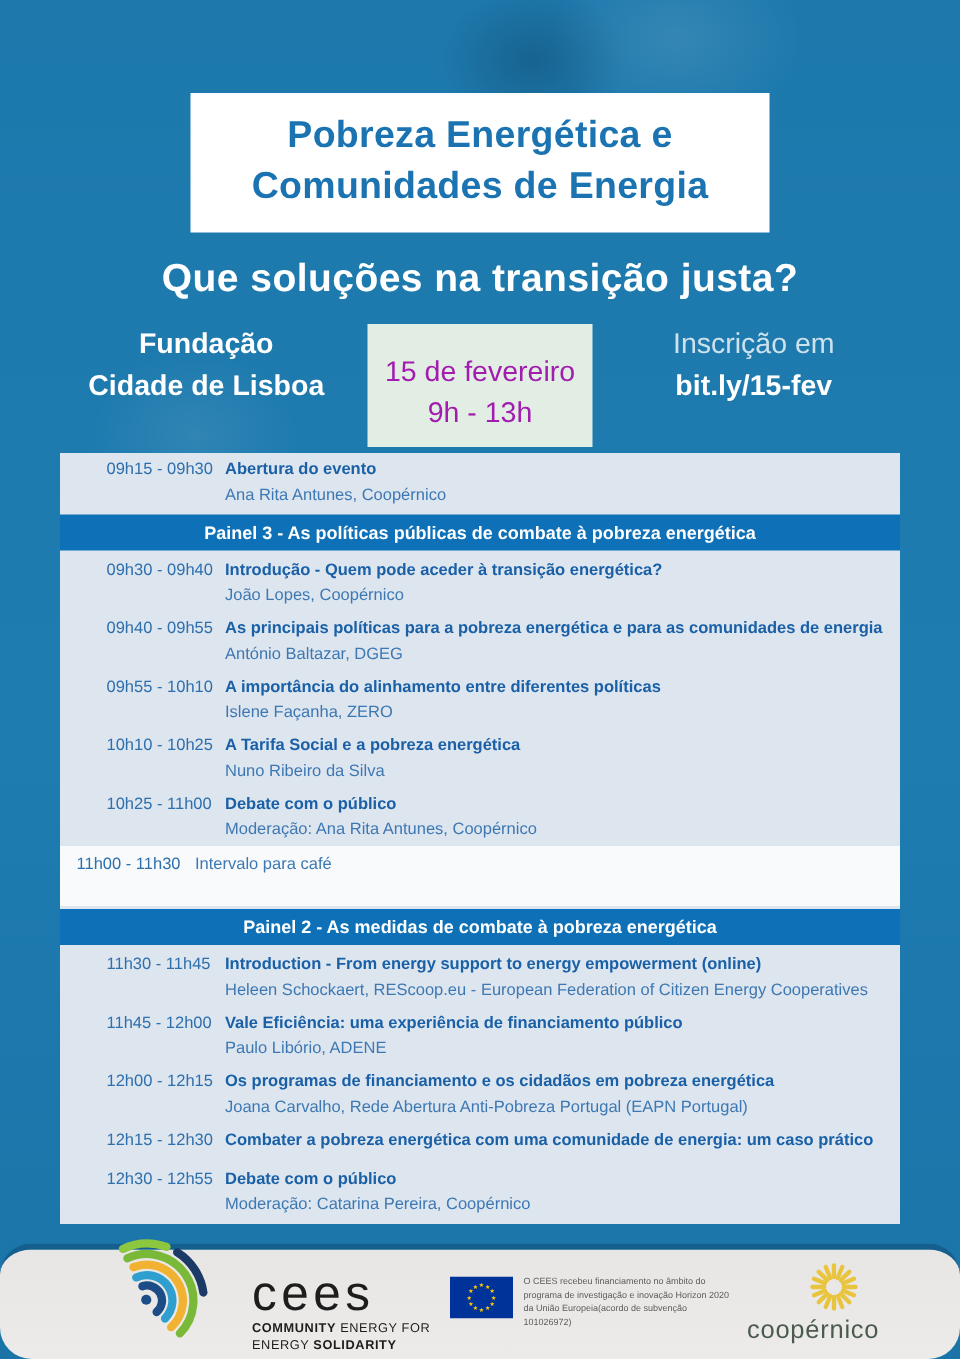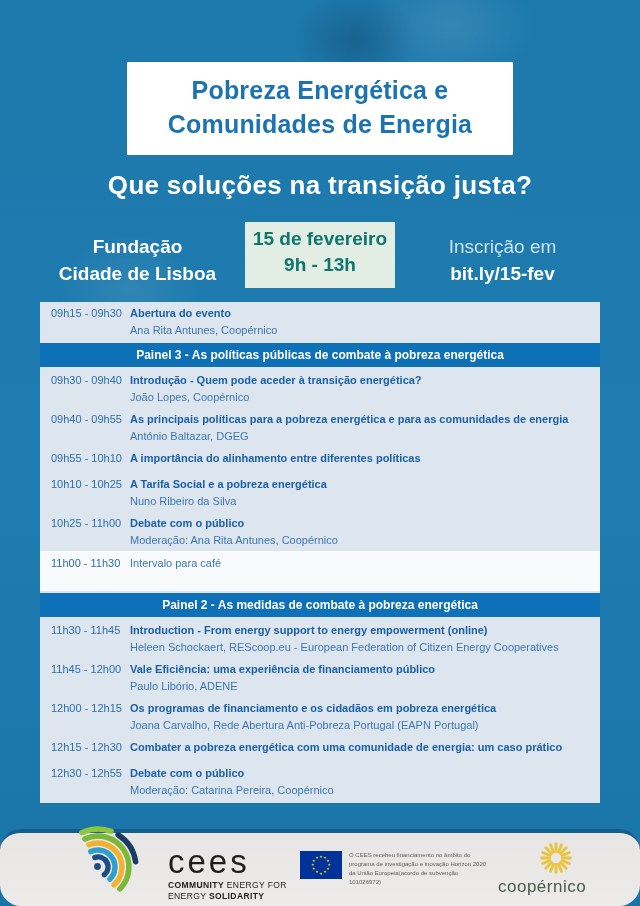--- a/index.html
+++ b/index.html
@@ -20,43 +20,43 @@
   }
   .title-line {
     color:#1b74b1; font-weight:bold; font-size:25px; line-height:1.34;
     letter-spacing:.2px;
   }
   .subtitle {
     margin-top:15px; text-align:center; color:#ffffff; font-weight:bold;
     font-size:26px; letter-spacing:.3px;
   }
   .info-row {
-    margin:15px 40px 0; display:flex; align-items:flex-end; justify-content:space-between;
+    margin:15px 40px 0; display:flex; align-items:flex-start; justify-content:space-between;
     height:72px;
     gap:10px;
   }
   .venue {
     width:195px; text-align:center; color:#ffffff; font-weight:bold;
     font-size:19px; line-height:1.45;
   }
   .date-box {
-    width:150px; background:#e2eee3; text-align:center; padding:4px 4px 9px;
-    color:#0f766e; font-weight:bold; font-size:19px; line-height:1.4;
+    width:150px; background:#e2eee3; text-align:center; padding:20px 4px 9px;
+    color:#a21caf; font-weight:normal; font-size:19px; line-height:1.4;
   }
   .registration { width:195px; text-align:center; font-size:19px; line-height:1.45; }
   .registration .reg-label { color:rgba(255,255,255,.78); font-weight:normal; }
   .registration .reg-link  { color:#ffffff; font-weight:bold; }
   
   .schedule {
     width:560px; margin:14px auto 0; background:#dde5ef; padding-bottom:2px;
   }
   .session { display:flex; padding:5px 6px 4px 0; }
   .session .time {
     flex:0 0 90px; padding-left:11px; font-size:11px; line-height:13px;
-    color:#2e6fad; white-space:nowrap;
+    color:#2e6fad; white-space:nowrap;margin-left:20px;
   }
   .session .body { font-size:11px; line-height:13px; }
   .session .title { font-weight:bold; color:#1a60a7; margin-bottom:4px; }
   .session .speaker { color:#3d78b3; }
   .panel-banner {
     background:#0e71b8; color:#ffffff; font-weight:bold; font-size:12px;
     text-align:center; padding:5px 4px; margin:2px 0;
   }
   .break-row { background:#f8fafc; padding:6px 6px 22px 0; display:flex; }
   .break-row .time { flex:0 0 90px; padding-left:11px; font-size:11px; color:#2e6fad; }
@@ -131,20 +131,21 @@
       <div class="body">
           <div class="title">As principais políticas para a pobreza energética e para as comunidades de energia</div>
         <div class="speaker">António Baltazar, DGEG</div>
         </div>
     </div>
 
     <div class="session">
       <div class="time">09h55 - 10h10</div>
       <div class="body">
           <div class="title">A importância do alinhamento entre diferentes políticas</div>
+        <div class="speaker">Islene Façanha, ZERO</div>
         </div>
     </div>
 
     <div class="session">
       <div class="time">10h10 - 10h25</div>
       <div class="body">
           <div class="title">A Tarifa Social e a pobreza energética</div>
         <div class="speaker">Nuno Ribeiro da Silva</div>
         </div>
     </div>

